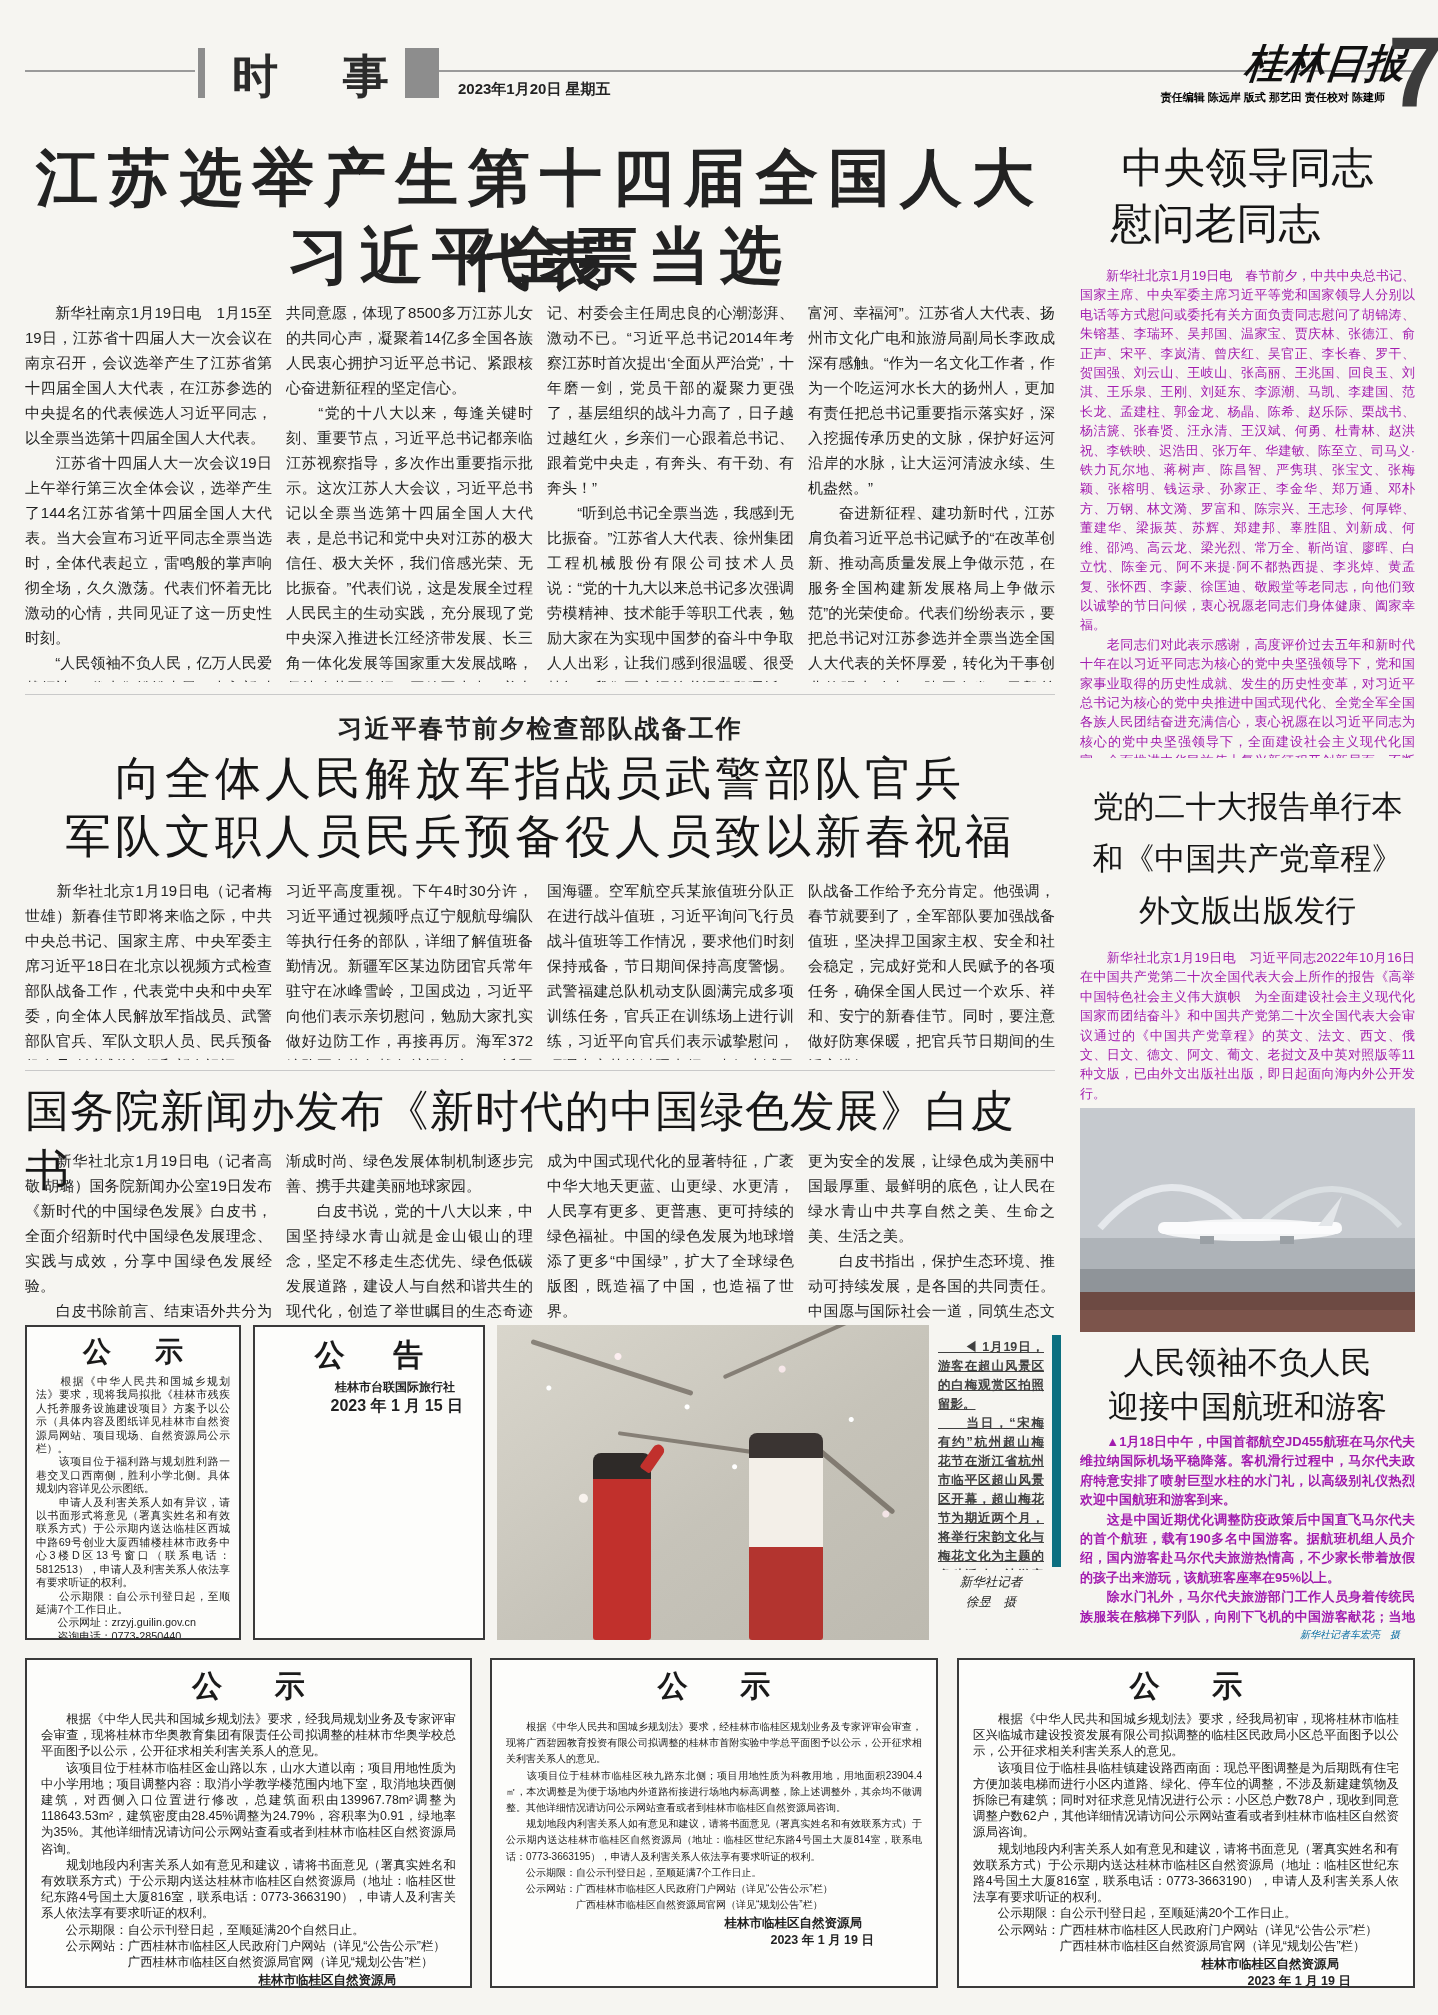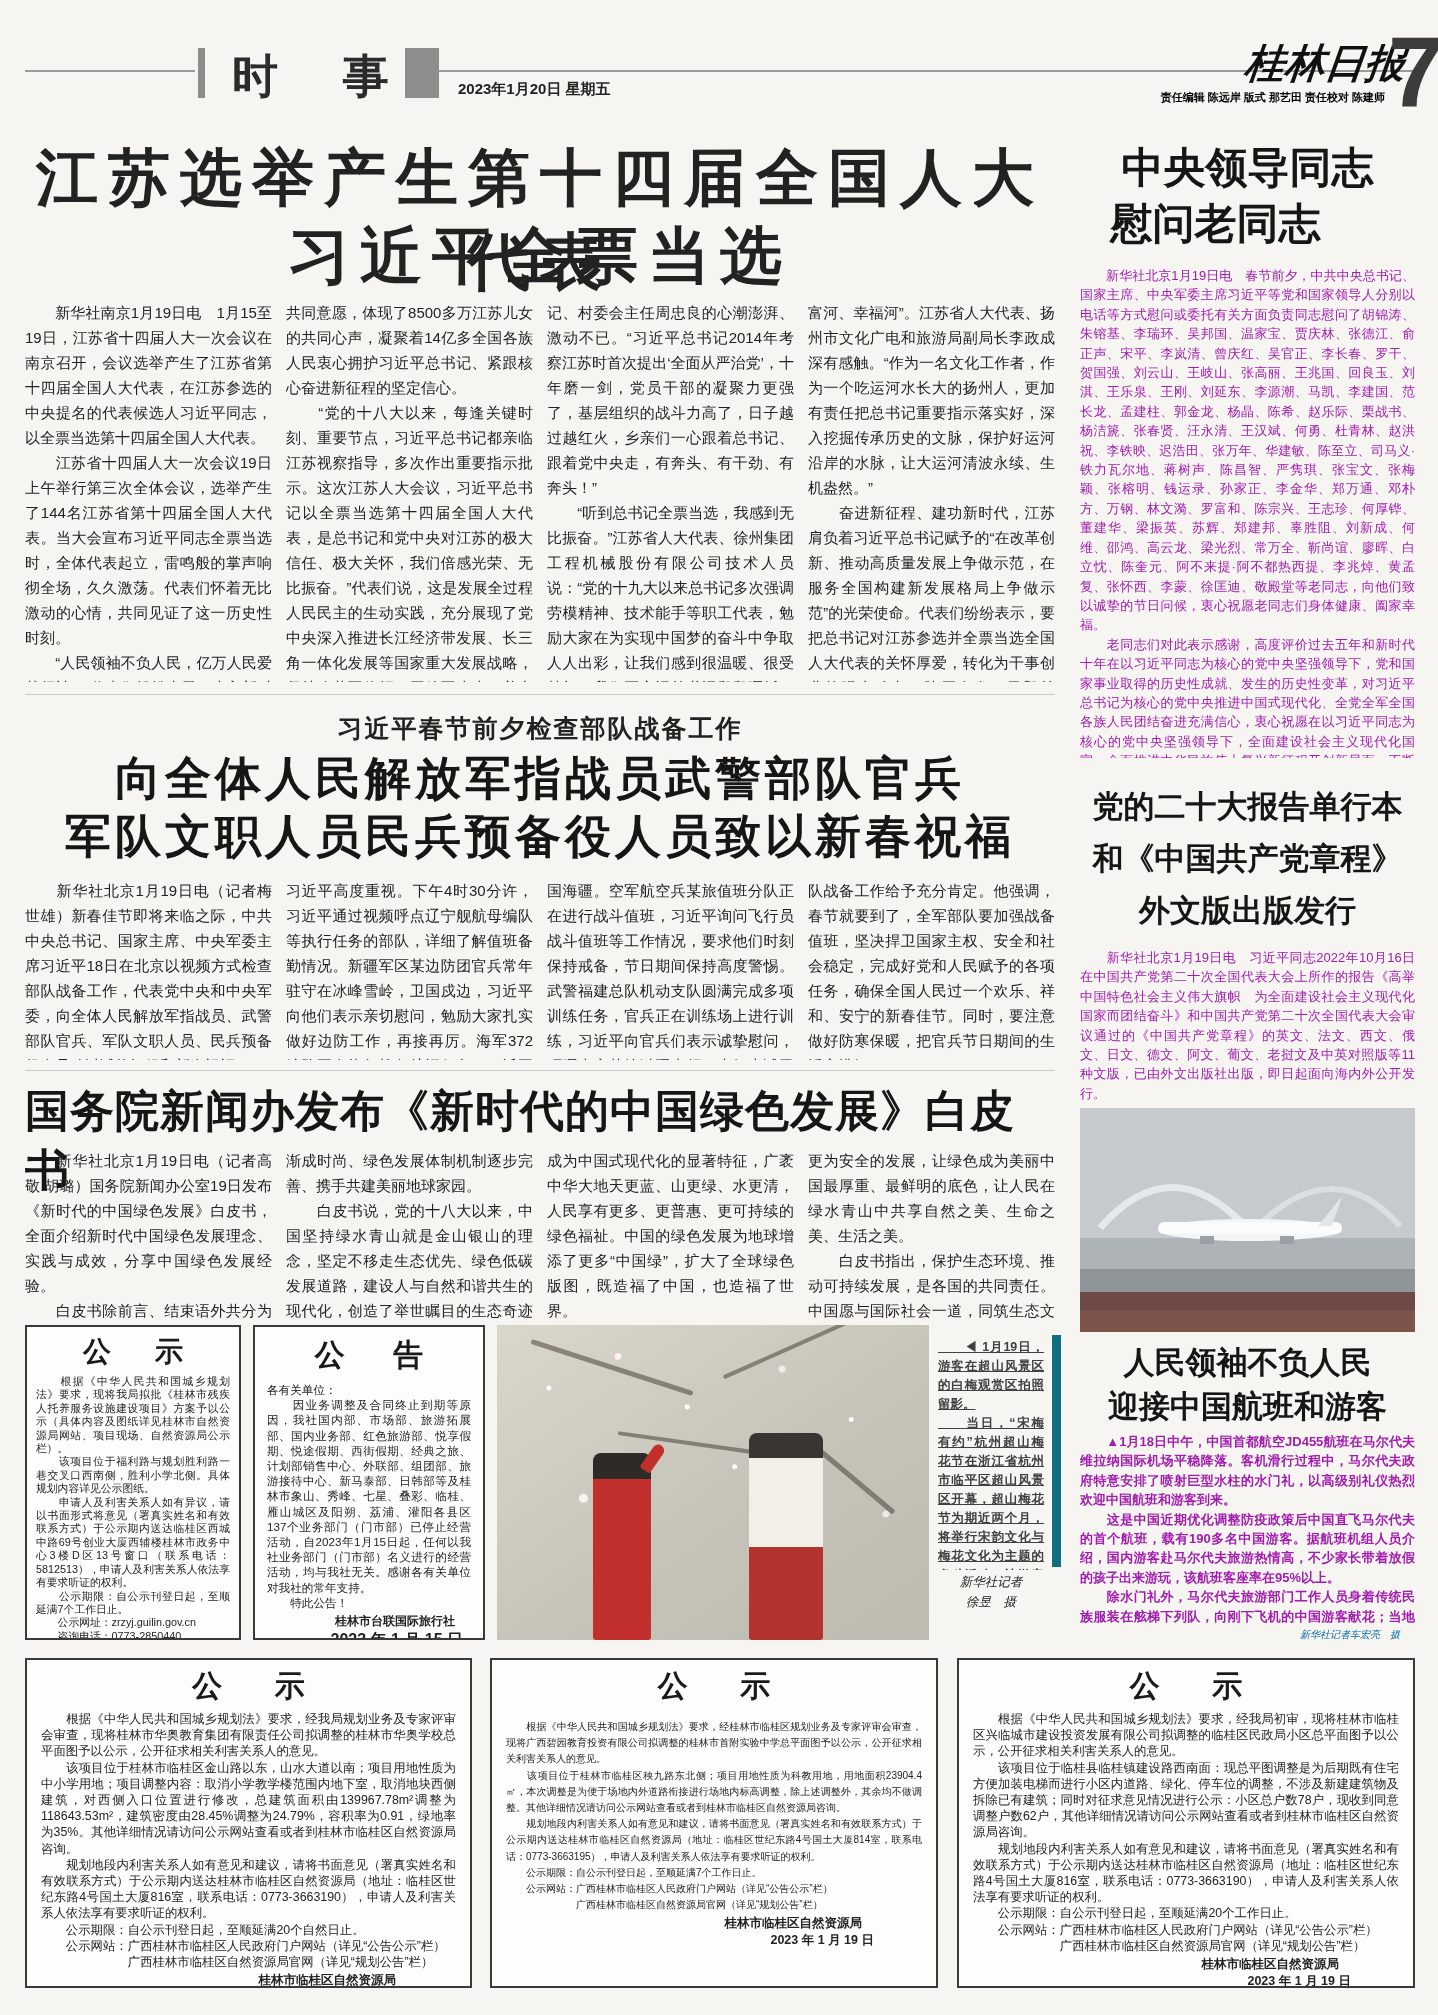--- a/index.html
+++ b/index.html
@@ -9,21 +9,21 @@
   
   .rule { background:#9a9a9a; }
   .section-title { font-size:46px; font-weight:900; letter-spacing:26px; color:#2b2b2b; }
   .gray-block { background:#8d8d8d; }
   .date-line { font-size:15px; font-weight:700; color:#222; }
   .paper-logo { font-family:"Liberation Serif",serif; font-size:40px; font-weight:900; font-style:italic; transform:skewX(-6deg); color:#111; }
   .page-num { font-size:100px; font-weight:900; color:#3c3c3c; line-height:1; font-family:"Liberation Sans",sans-serif; }
   .editors { font-size:11px; font-weight:700; color:#000000; }
   
   .hl-heavy { font-family:"Liberation Sans",sans-serif; font-weight:900; color:#222; text-align:center; letter-spacing:10px; }
-  .hl-serif { font-family:"Liberation Serif",serif; font-weight:700; color:#161616; text-align:center; }
+  .hl-serif { font-family:"Liberation Serif",serif; font-weight:400; color:#161616; text-align:center; }
   .kicker { font-size:25px; font-weight:600; text-align:center; color:#222; letter-spacing:2px; }
   
   .bodycol { font-size:15px; line-height:25px; text-align:justify; overflow:hidden; white-space:pre-line; color:#222; }
   .rc-body { font-size:13px; line-height:19.4px; text-align:justify; overflow:hidden; white-space:pre-line; color:#a21caf; }
   .rc-body-bold { font-weight:600; }
   .credit { font-family:"Liberation Serif",serif; font-style:italic; font-size:10px; text-align:right; color:#0369a1; }
   
   .notice { border:2px solid #3a3a3a; background:#fdfdfb; overflow:hidden; }
   .notice-title { text-align:center; font-weight:900; color:#1a1a1a; }
   .notice-body { white-space:pre-line; text-align:justify; overflow:hidden; color:#222; }
@@ -136,23 +136,20 @@
 　　该项目位于福利路与规划胜利路一巷交叉口西南侧，胜利小学北侧。具体规划内容详见公示图纸。
 　　申请人及利害关系人如有异议，请以书面形式将意见（署真实姓名和有效联系方式）于公示期内送达临桂区西城中路69号创业大厦西辅楼桂林市政务中心3楼D区13号窗口（联系电话：5812513），申请人及利害关系人依法享有要求听证的权利。
 　　公示期限：自公示刊登日起，至顺延满7个工作日止。
 　　公示网址：zrzyj.guilin.gov.cn
 　　咨询电话：0773-2850440</div>
 
 </div>
 
 <div class="abs notice" style="left:253px;top:1325px;width:232px;height:315px;padding:8px 12px;">
   <div class="notice-title" style="font-size:30px;letter-spacing:20px;padding-left:20px;">公  告</div>
-  <div class="notice-body" style="font-size:11.6px;line-height:15.2px;margin-top:6px;">各有关单位：
-　　因业务调整及合同终止到期等原因，我社国内部、市场部、旅游拓展部、国内业务部、红色旅游部、悦享假期、悦途假期、西街假期、经典之旅、计划部销售中心、外联部、组团部、旅游接待中心、新马泰部、日韩部等及桂林市象山、秀峰、七星、叠彩、临桂、雁山城区及阳朔、荔浦、灌阳各县区137个业务部门（门市部）已停止经营活动，自2023年1月15日起，任何以我社业务部门（门市部）名义进行的经营活动，均与我社无关。感谢各有关单位对我社的常年支持。
-　　特此公告！</div>
   <div class="notice-sign" style="font-size:12px;margin-top:3px;padding-right:16px;">桂林市台联国际旅行社</div>
   <div class="notice-sign" style="font-size:16px;padding-right:8px;">2023 年 1 月 15 日</div>
 </div>
 
 <div class="abs photo-plum" style="left:497px;top:1325px;width:432px;height:315px;">
   <div class="branch" style="left:30px;top:40px;width:170px;height:5px;transform:rotate(18deg);"></div>
   <div class="branch" style="left:220px;top:20px;width:150px;height:4px;transform:rotate(-24deg);"></div>
   <div class="branch" style="left:120px;top:120px;width:200px;height:4px;transform:rotate(8deg);"></div>
   <div class="branch" style="left:300px;top:150px;width:110px;height:5px;transform:rotate(40deg);"></div>
   <div class="fig" style="left:96px;top:128px;width:58px;height:187px;background:linear-gradient(#2e2a28 0 14%, #c1302c 14% 100%);"></div>

